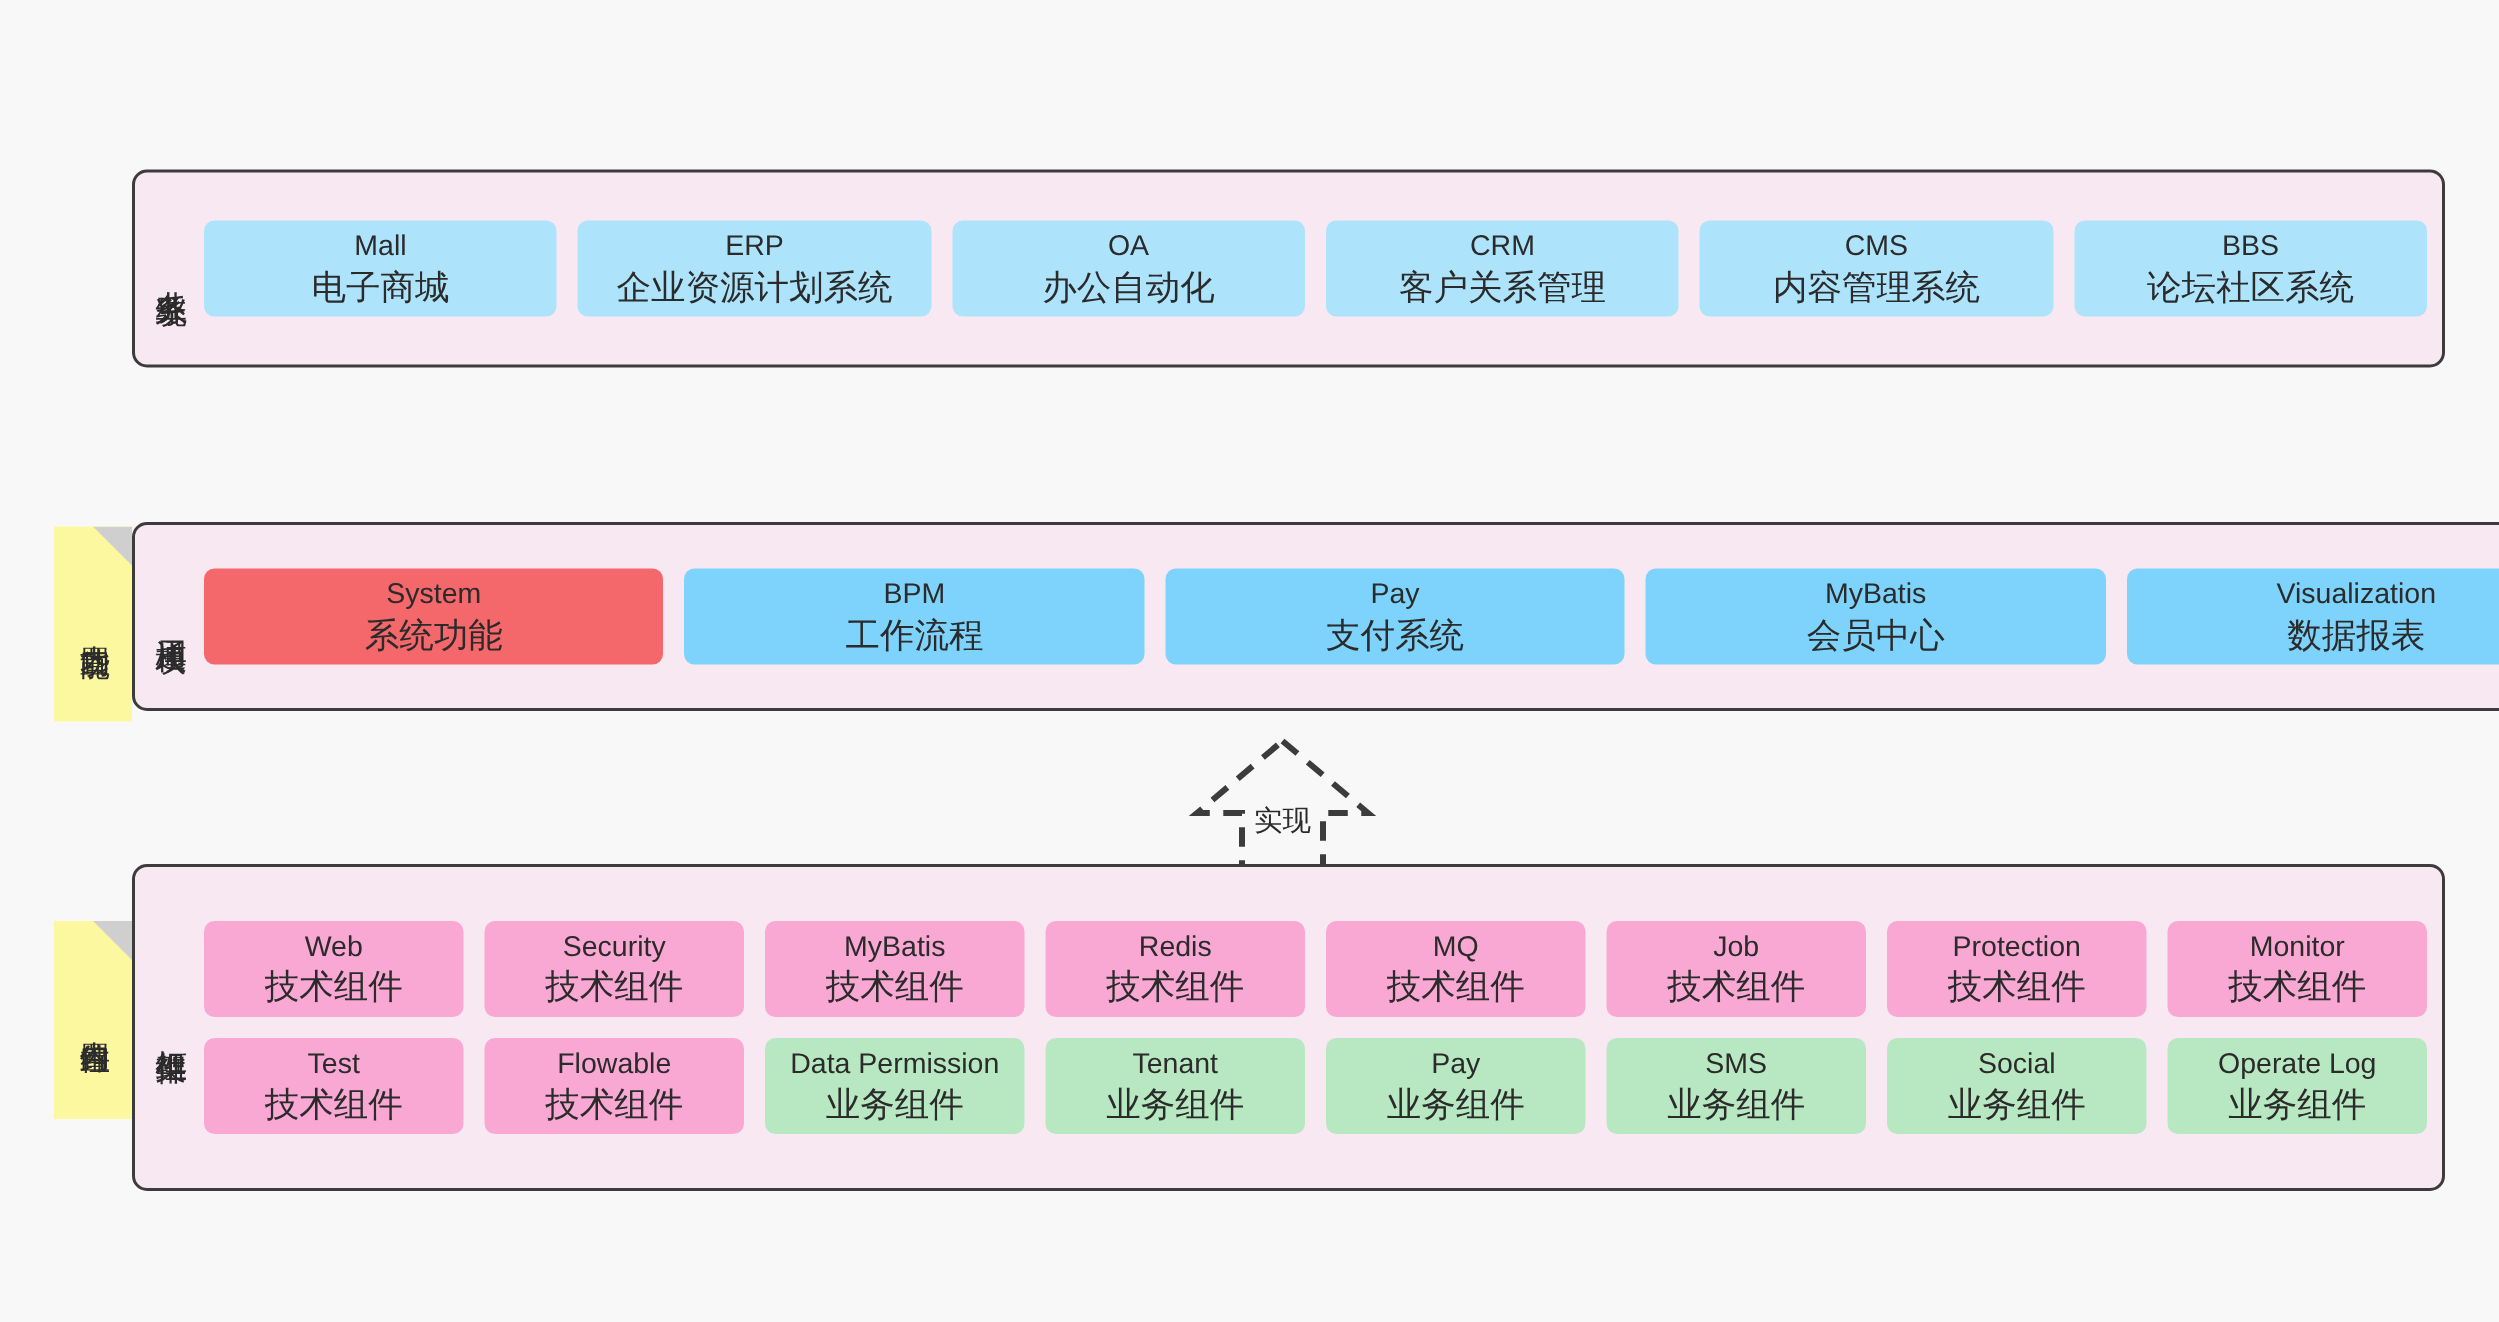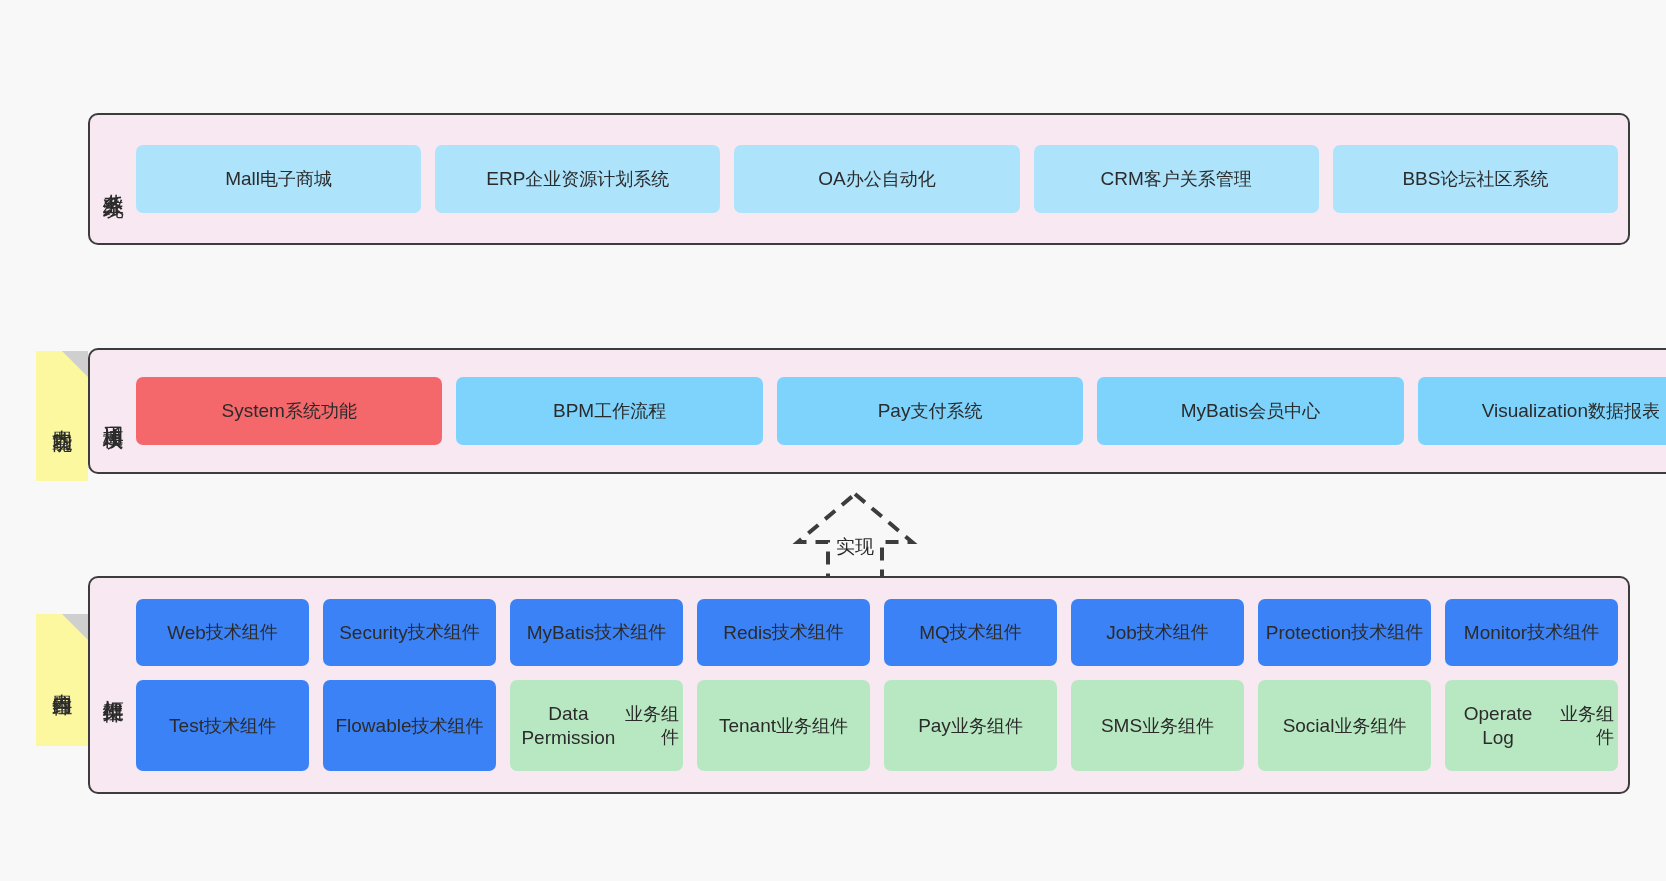--- a/index.html
+++ b/index.html
@@ -57,35 +57,35 @@
     display: flex;
     gap: 14px;
     align-items: stretch;
   }
 
   
   .card {
     flex: 1 1 0;
     border-radius: 7px;
     display: flex;
-    flex-direction: row;
+    flex-direction: column;
     align-items: center;
     justify-content: center;
     text-align: center;
     color: #2b2b2b;
-    padding: 22px 4px;
+    padding: 6px 4px;
     line-height: 1.24;
   }
   .card .t-en { font-size: 19px; }
-  .card .t-cn { font-size: 18px; text-align: right; }
+  .card .t-cn { font-size: 23px; text-align: right; }
 
   .c-blue        { background: #ade3fb; }
   .c-red         { background: #f4676b; }
   .c-pink        { background: #7dd3fc; }
-  .c-green       { background: #3b82f6; }
+  .c-green       { background: #f9a8d4; }
   .c-lightgreen  { background: #b8e8c2; }
 
   
   .note {
     position: absolute;
     background: #fbf8a0;
     font-size: 20px;
     color: #2b2b2b;
     writing-mode: vertical-rl;
     text-orientation: upright;
@@ -141,20 +141,24 @@
           <span class="t-en">ERP</span>
           <span class="t-cn">企业资源计划系统</span>
         </div>
         <div class="card c-blue">
           <span class="t-en">OA</span>
           <span class="t-cn">办公自动化</span>
         </div>
         <div class="card c-blue">
           <span class="t-en">CRM</span>
           <span class="t-cn">客户关系管理</span>
+        </div>
+        <div class="card c-blue">
+          <span class="t-en">CMS</span>
+          <span class="t-cn">内容管理系统</span>
         </div>
         <div class="card c-blue">
           <span class="t-en">BBS</span>
           <span class="t-cn">论坛社区系统</span>
         </div>
       </div>
     </div>
   </div>
 
 

